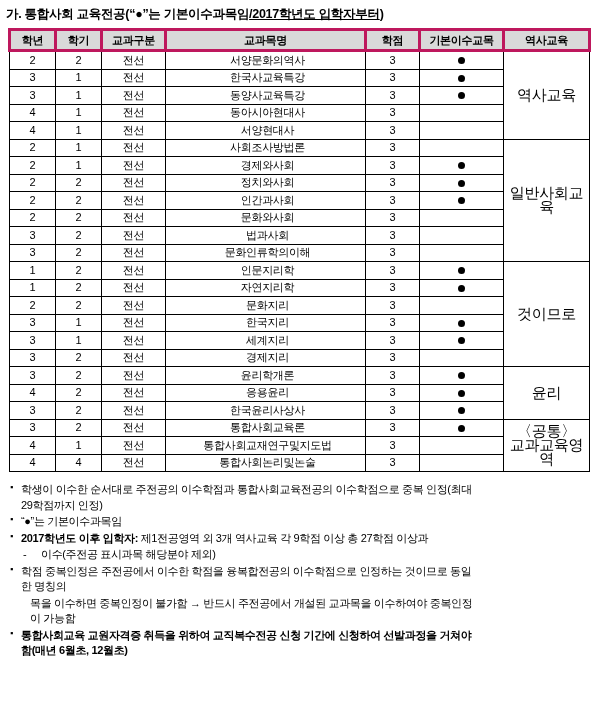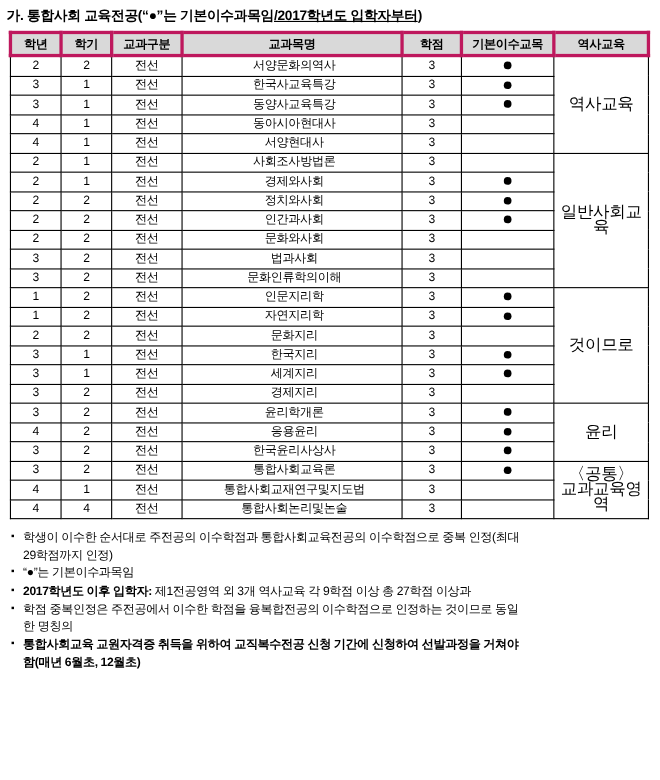--- a/index.html
+++ b/index.html
@@ -348,17 +348,19 @@
           <td></td>
         </tr>
       </tbody>
   </table>
 
   <div class="notes" id="notes-block">
       <div class="note-line"><span class="bullet sq">▪</span><span>학생이 이수한 순서대로 주전공의 이수학점과 통합사회교육전공의 이수학점으로 중복 인정(최대 29학점까지 인정)</span></div>
       <div class="note-line"><span class="bullet sq">▪</span><span>“●”는 기본이수과목임</span></div>
       <div class="note-line"><span class="bullet sq">▪</span><span class="bold">2017학년도 이후 입학자:</span><span> 제1전공영역 외 3개 역사교육 각 9학점 이상 총 27학점 이상과</span></div>
       <div class="note-line sub"><span class="bullet">-</span></div>
+      <div class="note-line cont2"><span>이수(주전공 표시과목 해당분야 제외)</span></div>
       <div class="note-line"><span class="bullet sq">▪</span><span>학점 중복인정은 주전공에서 이수한 학점을 융복합전공의 이수학점으로 인정하는 것이므로 동일한 명칭의</span></div>
+      <div class="note-line cont"><span>목을 이수하면 중복인정이 불가함 → 반드시 주전공에서 개설된 교과목을 이수하여야 중복인정이 가능함</span></div>
       <div class="note-line"><span class="bullet sq">▪</span><span class="bold">통합사회교육 교원자격증 취득을 위하여 교직복수전공 신청 기간에 신청하여 선발과정을 거쳐야 함(매년 6월초, 12월초)</span></div>
     </div>
 
 </div>
 
 </body></html>

